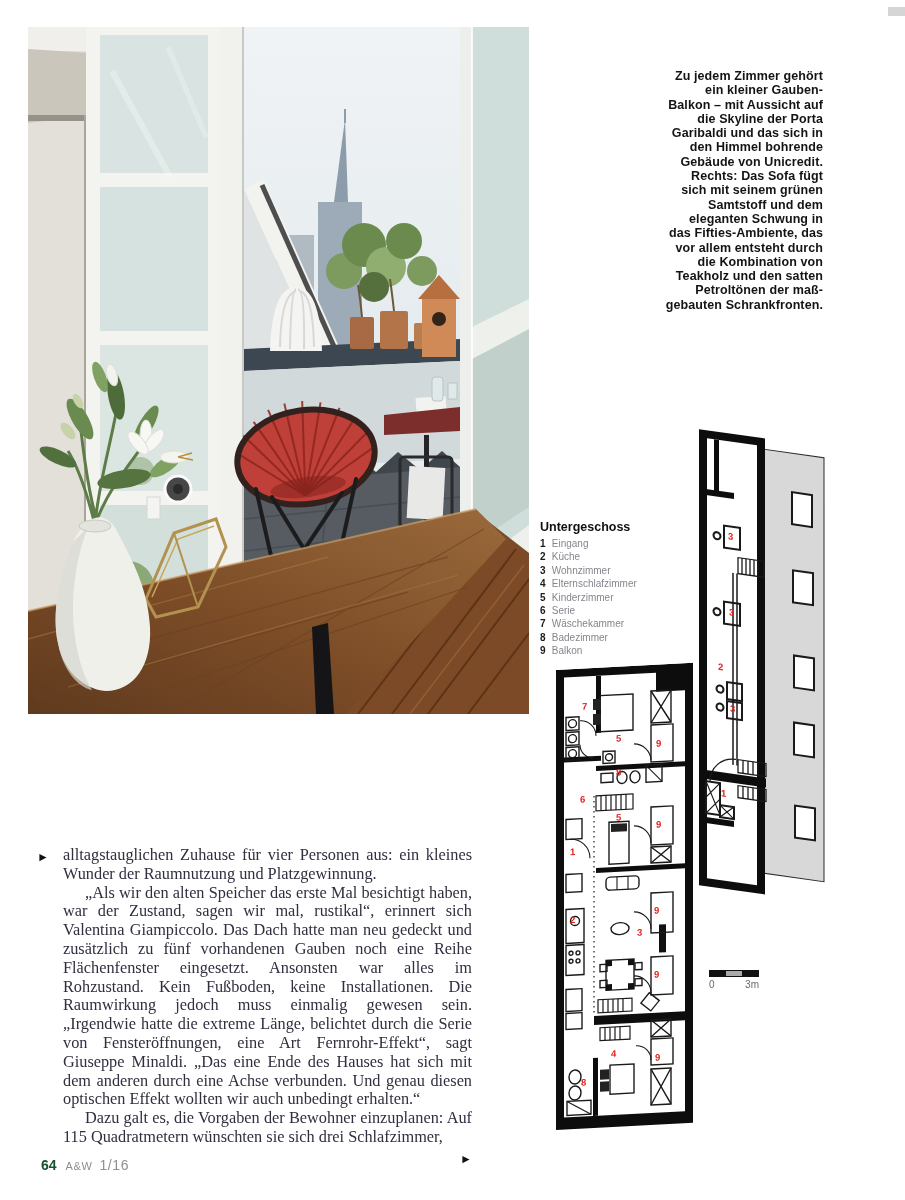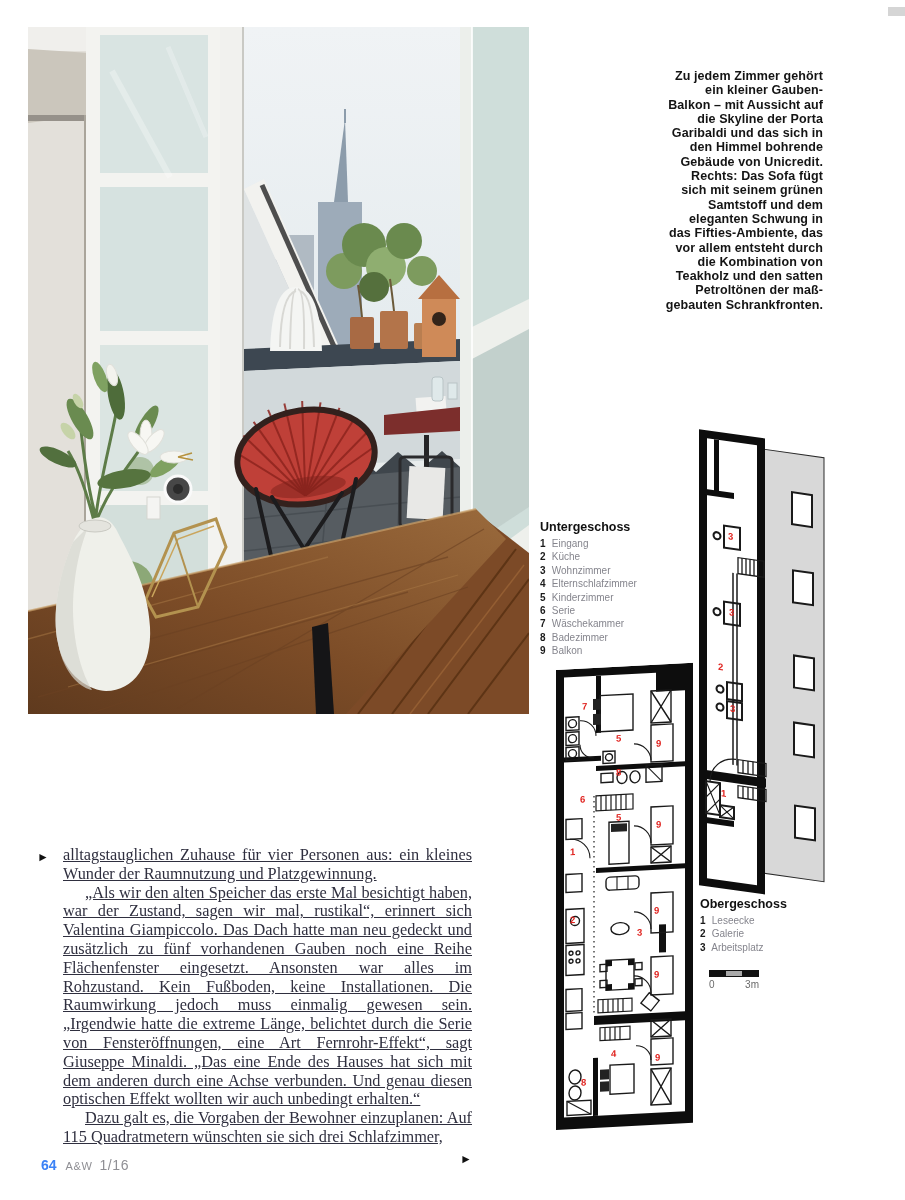--- a/index.html
+++ b/index.html
@@ -33,30 +33,30 @@
   .plan{position:absolute;}
   #plan-ober{left:698px;top:421px;width:137px;height:462px;transform:skewY(8deg);transform-origin:0 0;}
   #plan-unter{left:556px;top:663px;width:137px;height:462px;transform:skewY(-3deg);transform-origin:0 0;}
   .plan svg{position:absolute;left:0;top:0;}
   .pm{position:absolute;font-weight:bold;font-size:9.5px;line-height:12px;color:#e02420;}
 
   
   #article{position:absolute;left:63px;top:839px;width:409px;
            font-family:"Liberation Serif",serif;font-size:16.3px;line-height:18.8px;
            color:#2f2f3f;text-align:justify;}
-  #article p{margin:0;text-decoration:underline;}
+  #article p{margin:0;}
   #article p.indent{text-indent:22px;}
   .arrow-lead{position:absolute;left:-26px;top:2px;font-family:"Liberation Sans",sans-serif;
               font-size:12px;color:#111;}
   .arrow-tail{float:right;font-family:"Liberation Sans",sans-serif;font-size:12px;color:#111;
               margin-left:6px;margin-top:3px;}
 
   
   #footer{position:absolute;left:41px;top:1150px;display:flex;align-items:baseline;}
-  #footer .pnum{font-weight:bold;font-size:14px;color:#3b82f6;text-align:center;}
+  #footer .pnum{font-weight:bold;font-size:14px;color:#14532d;text-align:center;}
   #footer .mag{font-size:11px;color:#8f8f94;margin-left:9px;letter-spacing:0.6px;}
   #footer .iss{font-size:14px;color:#8f8f94;margin-left:7px;letter-spacing:0.6px;}
 
   #corner-artifact{position:absolute;left:888px;top:0;width:17px;height:9px;background:#d5d5d5;}
 </style>
 </head>
 <body>
 
 <div id="page">
 
@@ -492,26 +492,20 @@
     <span class="pm" style="left:14px;top:177px">1</span>
     <span class="pm" style="left:14px;top:245px">2</span>
     <span class="pm" style="left:98px;top:240px">9</span>
     <span class="pm" style="left:81px;top:261px">3</span>
     <span class="pm" style="left:98px;top:304px">9</span>
     <span class="pm" style="left:55px;top:381px">4</span>
     <span class="pm" style="left:99px;top:387px">9</span>
     <span class="pm" style="left:25px;top:408px">8</span>
   </div>
 
-  <div id="legend-ober" class="legend">
-    <div class="lg-title">Obergeschoss</div>
-    <div class="lg-item"><span class="lg-num">1</span> <span>Leseecke</span></div>
-    <div class="lg-item"><span class="lg-num">2</span> <span>Galerie</span></div>
-    <div class="lg-item"><span class="lg-num">3</span> <span>Arbeitsplatz</span></div>
-  </div>
 
   <div id="scalebar">
     <div class="bar"></div>
     <div class="lbls">
       <span>0</span>
       <span>3m</span>
     </div>
   </div>
 
   <div id="article">

